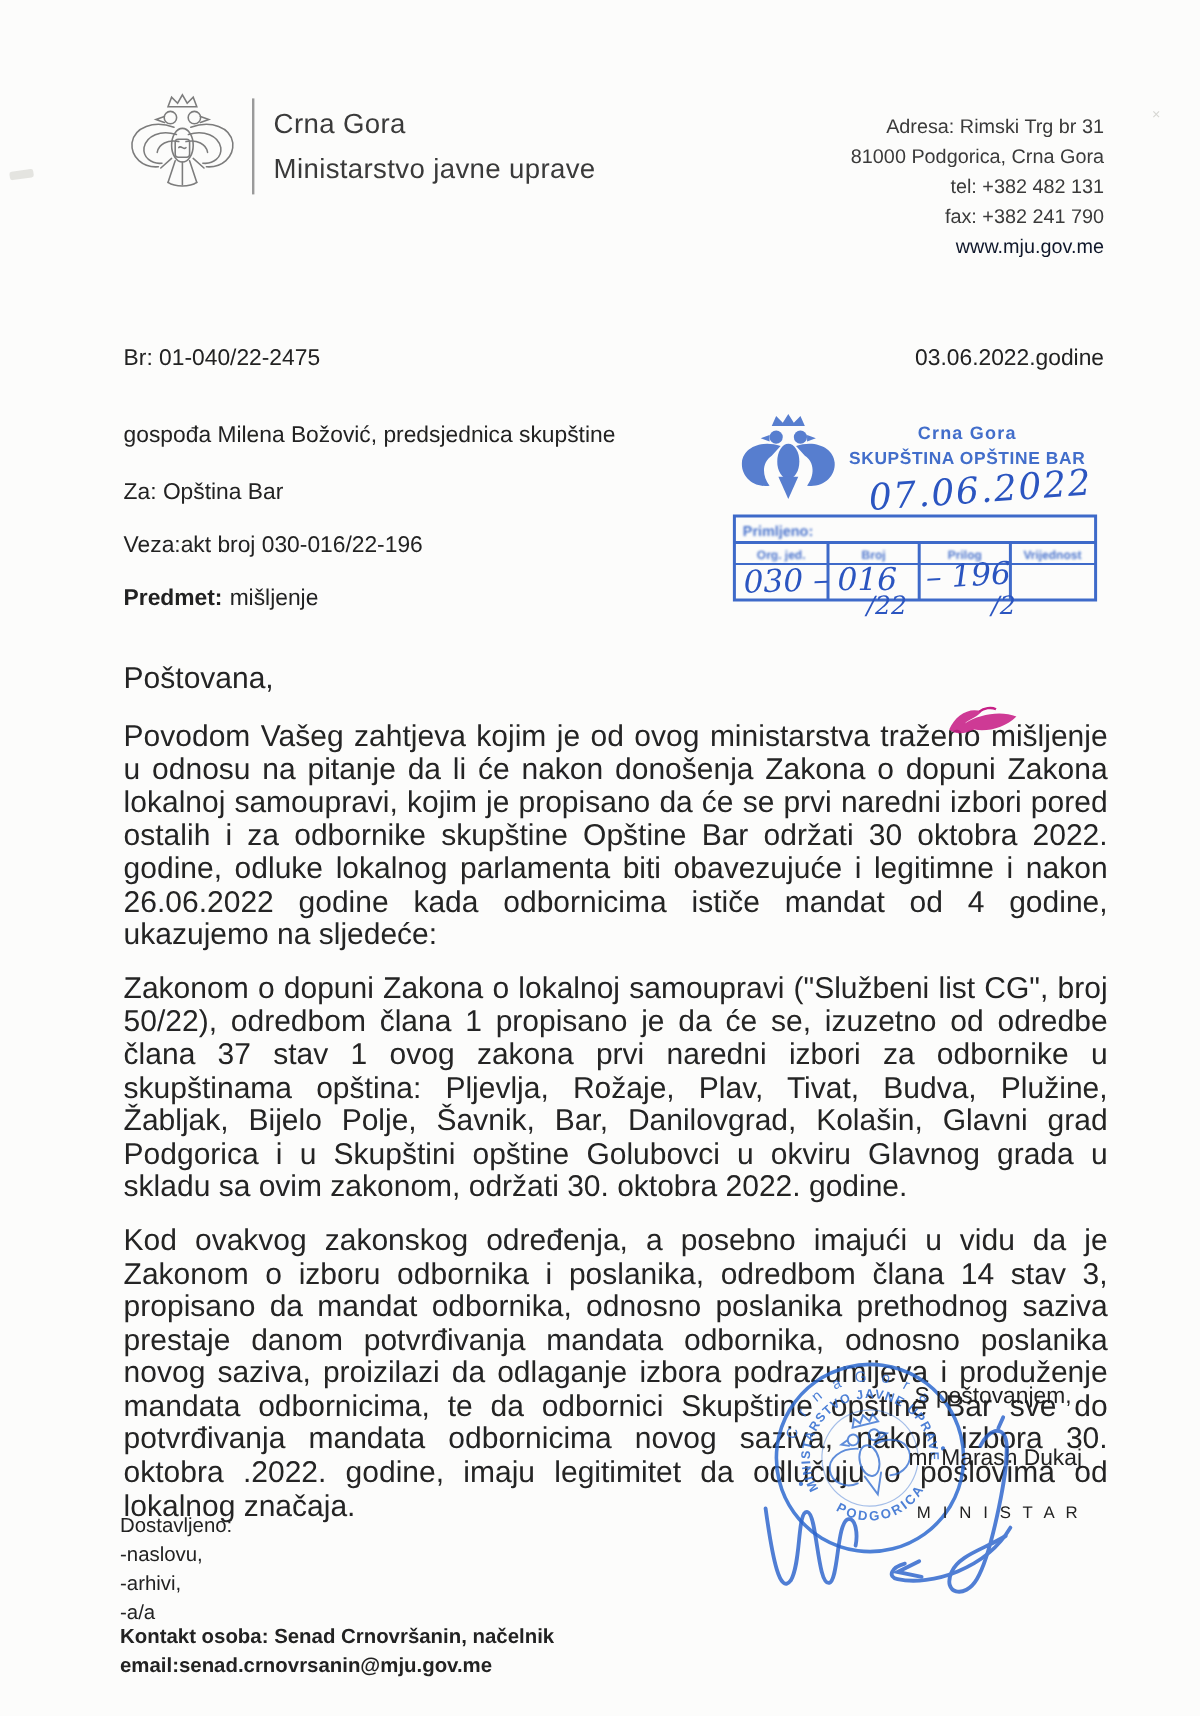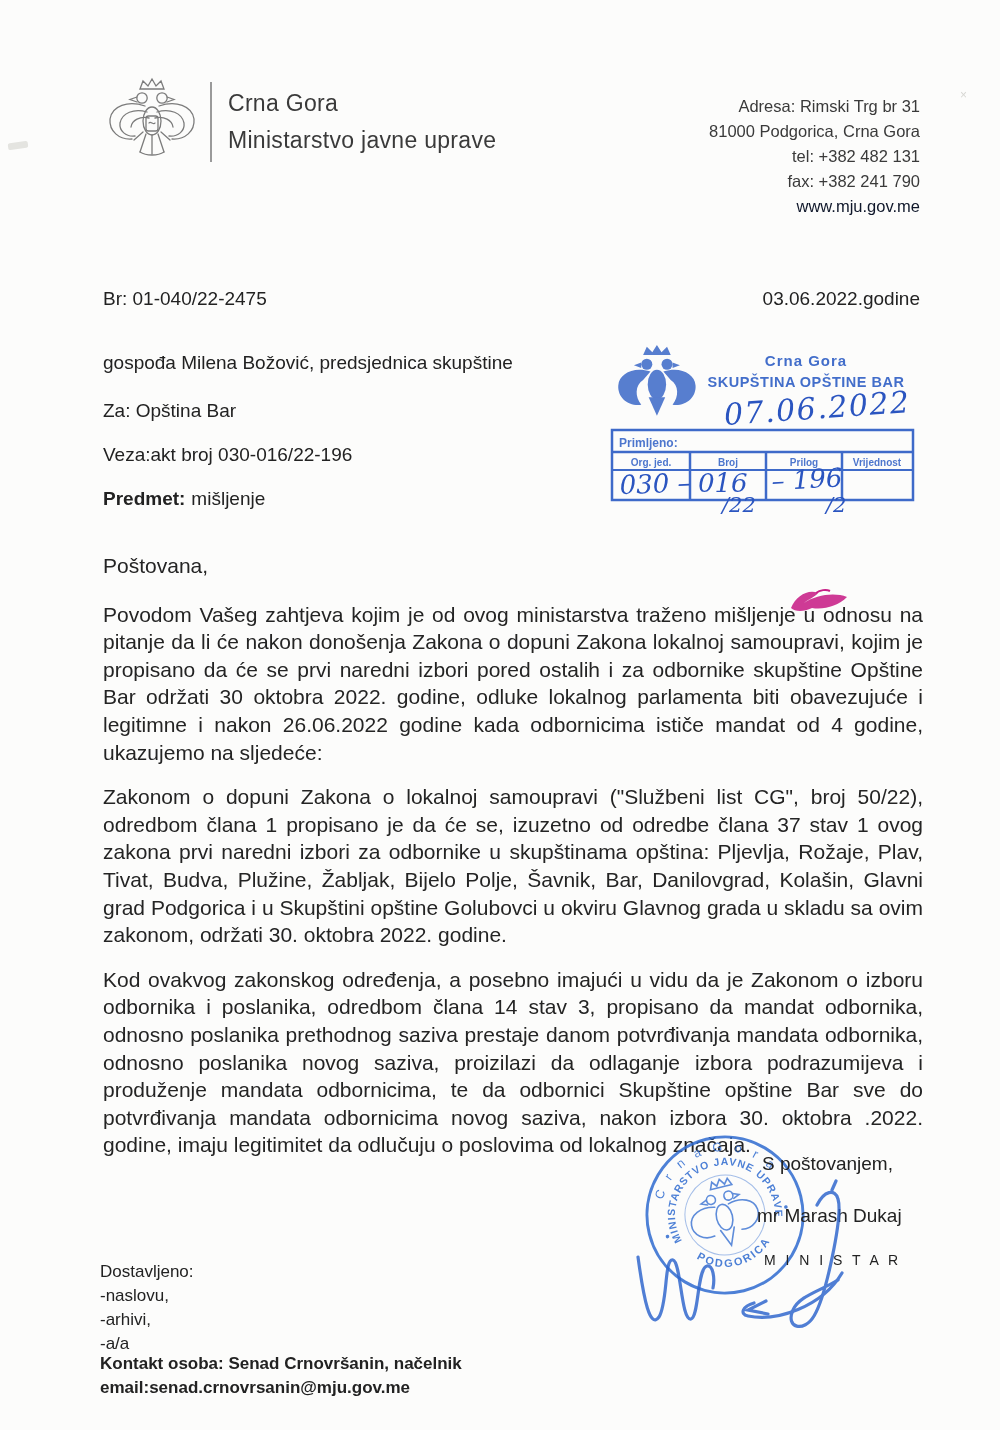--- a/index.html
+++ b/index.html
@@ -27,21 +27,21 @@
            display:flex; justify-content:space-between; font-size:19px;align-items:flex-end;}
 
   .recipient{position:absolute; top:352px; left:103px; font-size:19px;}
   .recipient .line{margin-bottom:22px;}
   .recipient .line.person{margin-bottom:26px;}
   .recipient .bold{font-weight:bold; margin-right:6px;}
 
   .receipt-stamp{position:absolute; left:606px; top:342px;}
 
   .body-text{position:absolute; top:552px; left:103px; width:820px;
-             font-size:21px; line-height:27.6px; color:#242424;}
+             font-size:25px; line-height:27.6px; color:#242424;}
   .body-text .salutation{margin:0 0 21px 0;}
   .body-text p{margin:0 0 17px 0; text-align:justify;}
 
   .pink-mark{position:absolute; left:786px; top:584px; pointer-events:none;}
 
   .sign-area{position:absolute; left:580px; top:1095px; width:410px; height:280px;}
   .round-stamp{position:absolute; left:55px; top:30px;}
   .sign-strokes{position:absolute; left:0; top:0; pointer-events:none;}
   .closing{position:absolute; left:182px; top:58px; font-size:19px;}
   .sig-name{position:absolute; left:177px; top:110px; font-size:19px;}

